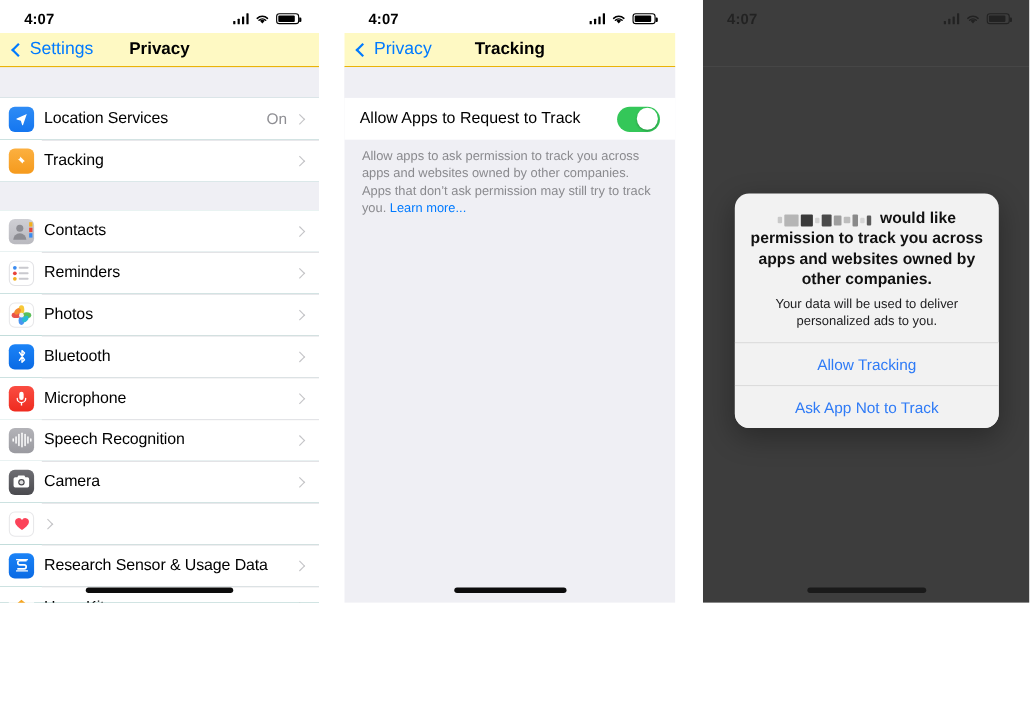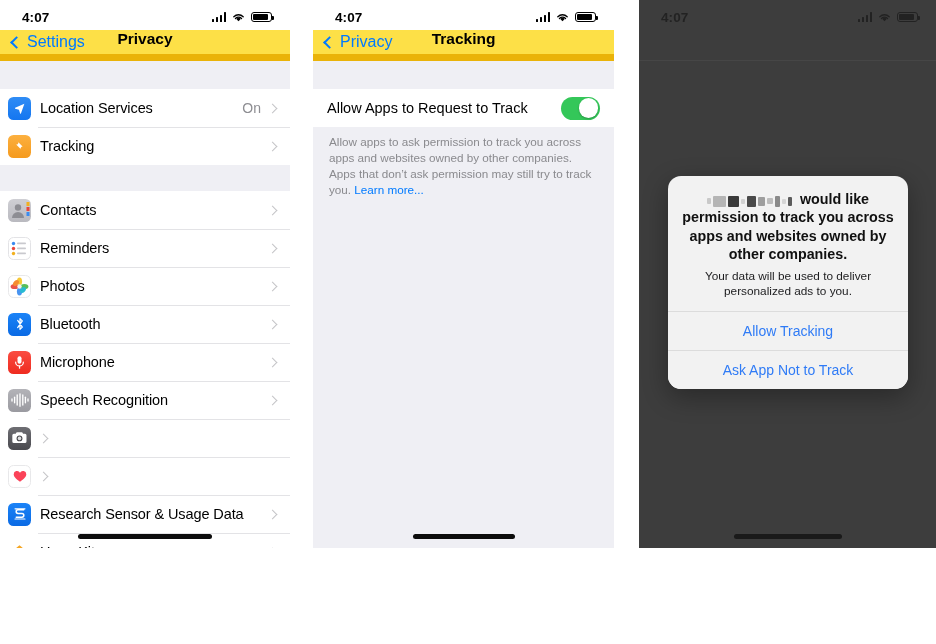--- a/index.html
+++ b/index.html
@@ -30,23 +30,23 @@
   .sig { display:flex; align-items:flex-end; gap:1.5px; height:10px; }
   .sig i { width:2.5px; background:#000; border-radius:.5px; display:block; }
   .sig i:nth-child(1){ height:3px; } .sig i:nth-child(2){ height:5px; }
   .sig i:nth-child(3){ height:7.5px; } .sig i:nth-child(4){ height:10px; }
   .batt { width:21px; height:10.5px; border:1.3px solid #000; border-radius:3px; position:relative; padding:1.2px; }
   .batt span { display:block; height:100%; width:88%; background:#000; border-radius:1px; }
   .batt:after { content:""; position:absolute; right:-3px; top:3px; width:1.8px; height:4px; background:#000; border-radius:0 1px 1px 0; }
 
   
   .navbar {
-    height: 31px; background:#fde047; position:relative;
-    display:flex; padding: 0 10px;
-    border-bottom: 7px solid #eab308;
+    height: 31px; background:#fef9c3; position:relative;
+    display:flex; align-items:center; padding: 0 10px;
+    border-bottom: 1px solid #eab308;
   }
   .nav-back { display:flex; align-items:center; color:#007aff; font-size:16px; cursor:pointer; }
   .chev-left { width:9px; height:9px; border-left:2.3px solid #007aff; border-bottom:2.3px solid #007aff;
                transform: rotate(45deg); margin-right:6px; margin-left:2px; }
   .nav-title { position:absolute; left:0; right:0; text-align:center; font-size:15.5px; font-weight:700; color:#000; pointer-events:none; }
 
   
   .body-bg { background:#efeff4; height: calc(644px - 61px); overflow:hidden; }
   .gap { height: 28px; background:#efeff4; }
   .gap-sm { height: 26px; background:#efeff4; }
@@ -281,20 +281,21 @@
         </div>
 
         <div class="row">
           <div class="row-icon ic-cam">
             <svg width="17" height="14" viewBox="0 0 18 14">
               <path d="M1.4 4.2 a1.6 1.6 0 0 1 1.6-1.6 h2 l1-1.6 h5.8 l1 1.6 h2 a1.6 1.6 0 0 1 1.6 1.6 v6.6 a1.6 1.6 0 0 1 -1.6 1.6 H3 a1.6 1.6 0 0 1 -1.6 -1.6 Z" fill="#fff"></path>
               <circle cx="9" cy="7.4" r="3.1" fill="#4a4a4f"></circle>
               <circle cx="9" cy="7.4" r="1.9" fill="#dededf"></circle>
             </svg>
           </div>
+          <div class="row-label">Camera</div>
           <div class="chev-right"></div>
         </div>
 
         <div class="row">
           <div class="row-icon ic-health">
             <svg width="14" height="13" viewBox="0 0 16 14">
               <path d="M8 13 C2.6 9.4 .8 6.8 .8 4.5 A3.8 3.8 0 0 1 8 2.8 A3.8 3.8 0 0 1 15.2 4.5 C15.2 6.8 13.4 9.4 8 13 Z" fill="#fb4359"></path>
             </svg>
           </div>
           <div class="chev-right"></div>

